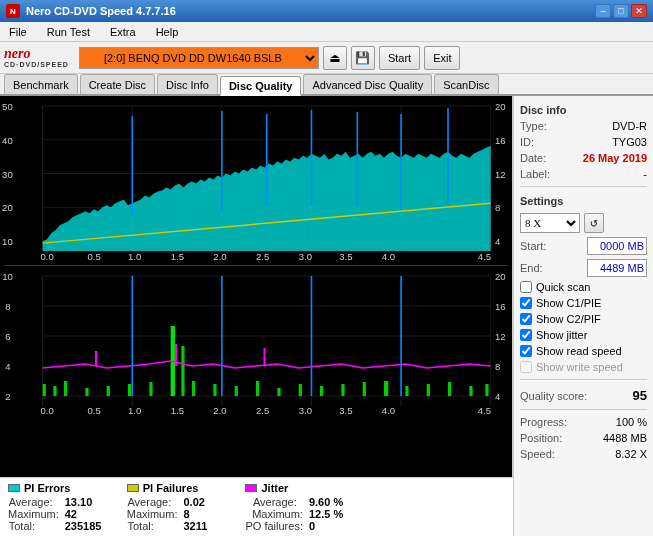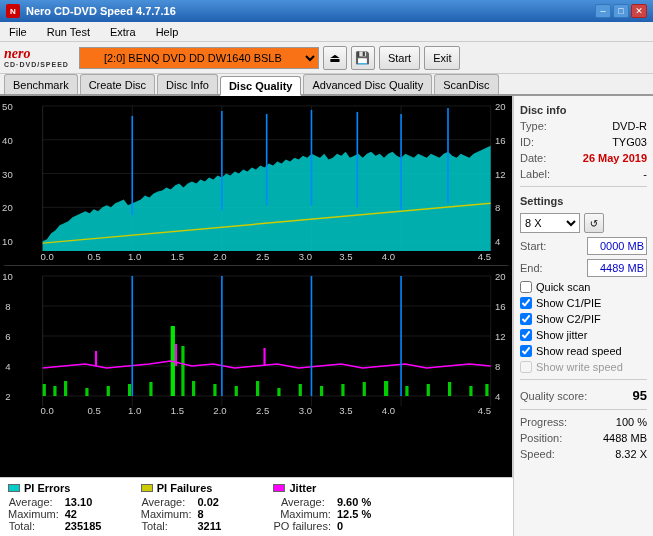--- a/index.html
+++ b/index.html
@@ -272,20 +272,21 @@
       align-items: center;
       gap: 4px;
       margin-top: 2px;
     }
     .speed-select {
       width: 60px;
       height: 20px;
       font-size: 11px;
       border: 1px solid #999;
       background: white;
+      font-family: Liberation Serif, serif;
     }
     .mb-input {
       width: 60px;
       height: 18px;
       font-size: 11px;
       border: 1px solid #999;
       background: white;
       text-align: right;
       padding-right: 2px;
       color: #0000cc;
@@ -520,21 +521,21 @@
           <text x="200" y="148" fill="#ccc" font-size="9">2.0</text>
           <text x="240" y="148" fill="#ccc" font-size="9">2.5</text>
           <text x="280" y="148" fill="#ccc" font-size="9">3.0</text>
           <text x="318" y="148" fill="#ccc" font-size="9">3.5</text>
           <text x="358" y="148" fill="#ccc" font-size="9">4.0</text>
           <text x="448" y="148" fill="#ccc" font-size="9">4.5</text>
         </svg>
       </div>
     </div>
 
-    <div class="legend-area" style="background:#fff; padding:4px 8px; border-top:1px solid #ccc; display:flex; gap:26px; flex-wrap:wrap;">
+    <div class="legend-area" style="background:#fff; padding:4px 8px; border-top:1px solid #ccc; display:flex; gap:12px; flex-wrap:wrap;">
 
       <div class="legend-group">
         <div class="legend-header">
           <div class="legend-color-box" style="background:#00cccc;"></div>
           <span>PI Errors</span>
         </div>
         <div class="legend-row">
           <span class="legend-label">Average:</span>
           <span class="legend-value">13.10</span>
         </div>

